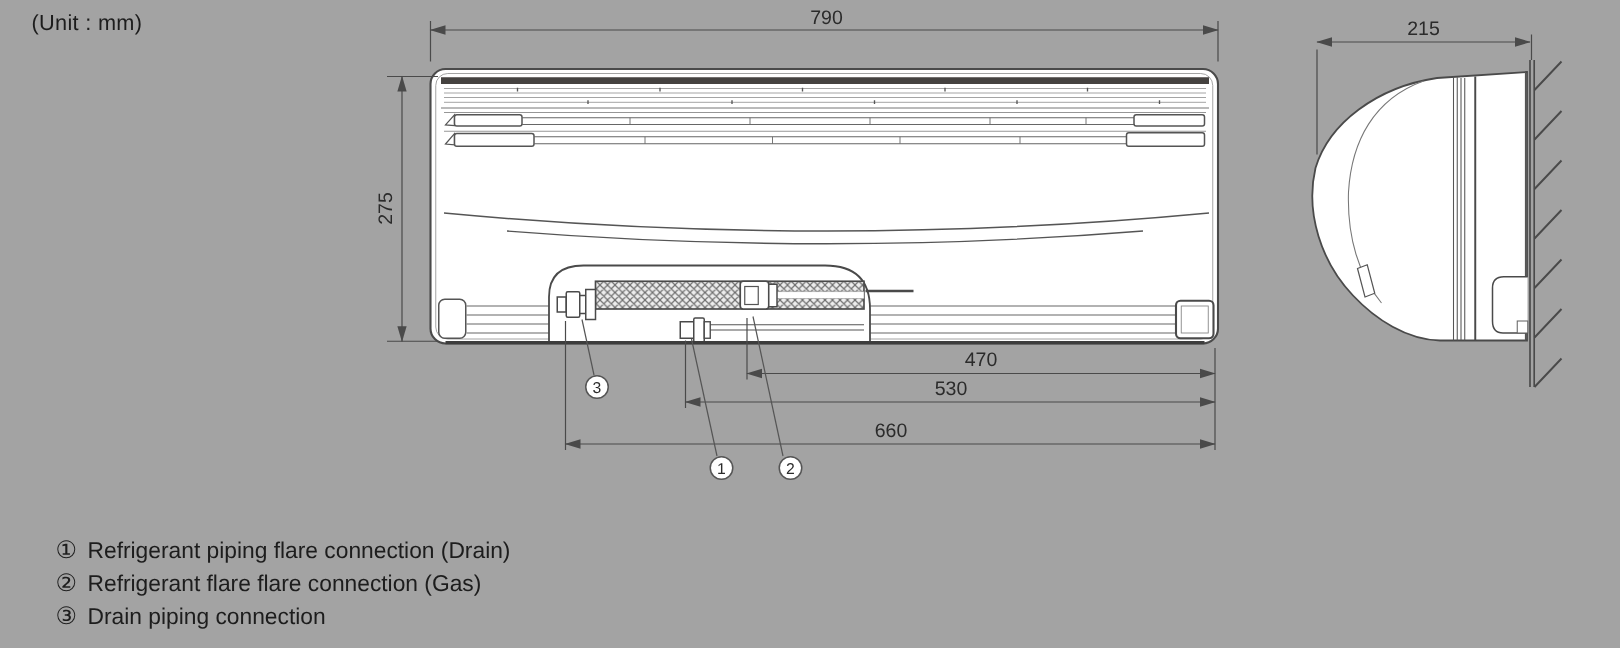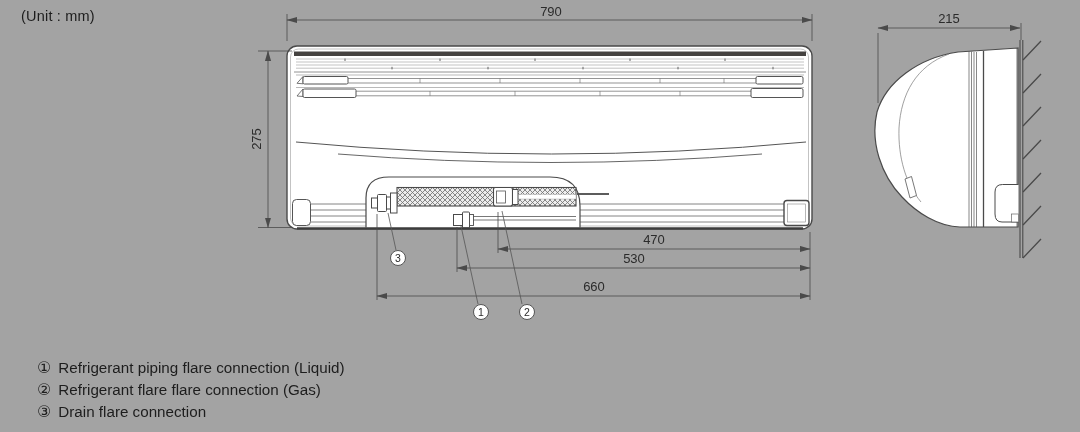--- a/index.html
+++ b/index.html
@@ -188,25 +188,25 @@
       <text class="callout-text" x="481" y="315.7" text-anchor="middle">1</text>
       <circle cx="527" cy="312" r="7.5" fill="#fff" stroke="#555" stroke-width="1"></circle>
       <text class="callout-text" x="527" y="315.7" text-anchor="middle">2</text>
     </g>
   </svg>
 
   
   <div class="legend">
     <div class="legend-row">
       <span class="legend-num">①</span>
-      <span>Refrigerant piping flare connection (Liquid)</span>
+      <span>Refrigerant piping flare connection (Drain)</span>
     </div>
     <div class="legend-row">
       <span class="legend-num">②</span>
       <span>Refrigerant flare flare connection (Gas)</span>
     </div>
     <div class="legend-row">
       <span class="legend-num">③</span>
-      <span>Drain flare connection</span>
+      <span>Drain piping connection</span>
     </div>
   </div>
 
 </div>
 
 </body></html>

